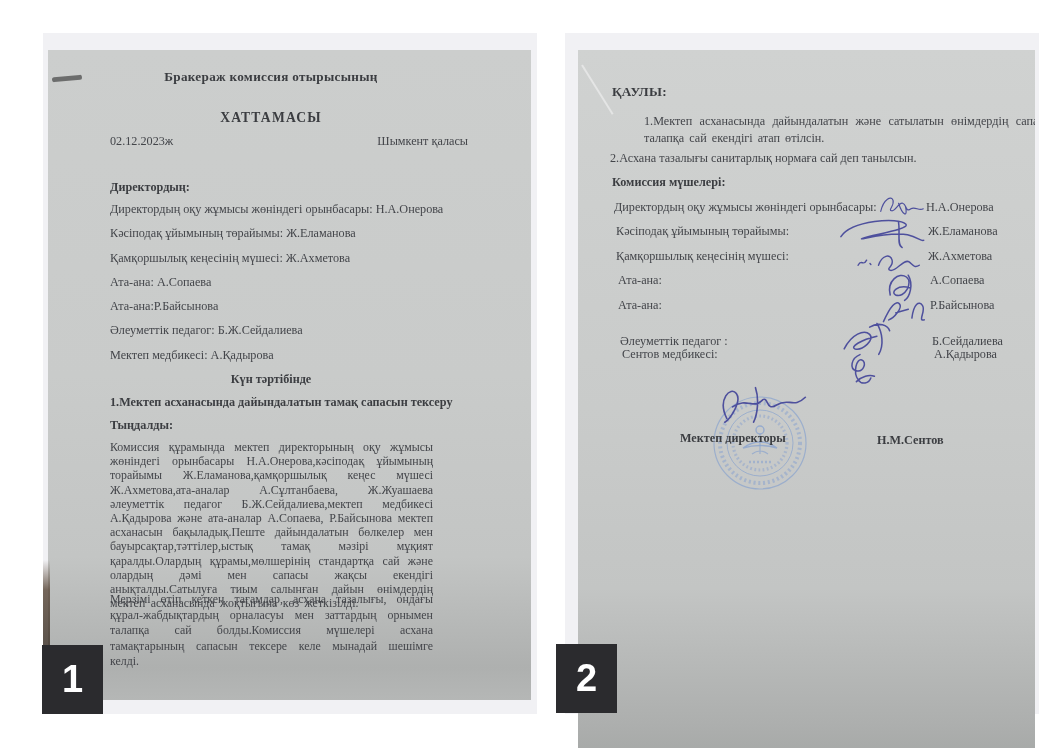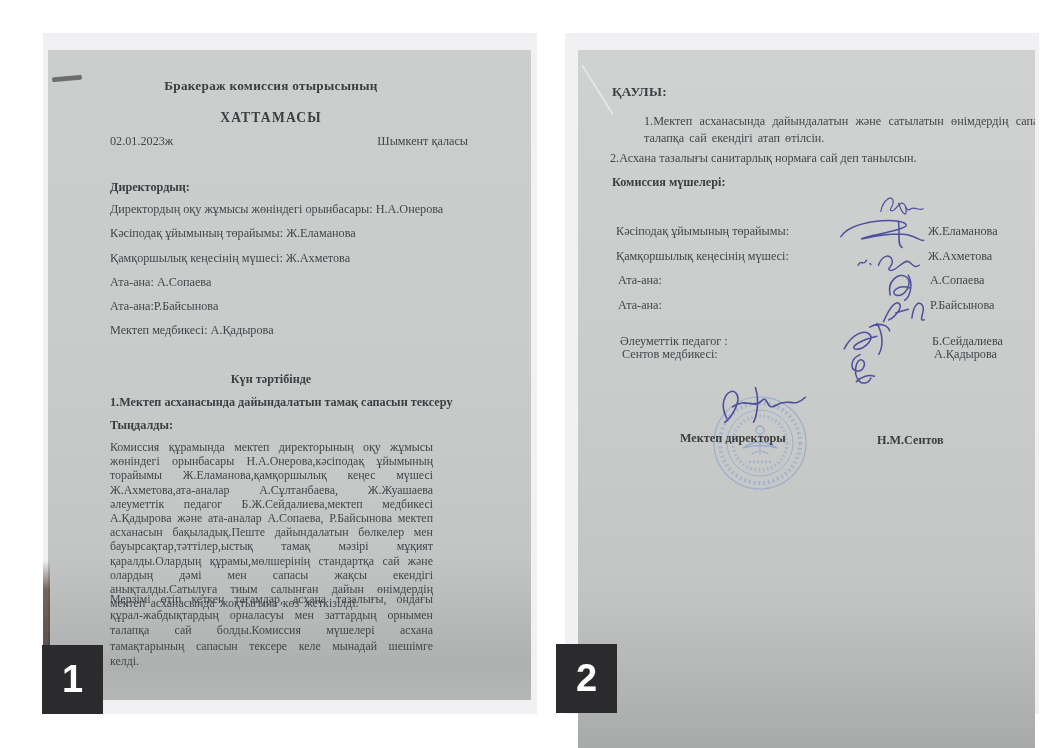--- a/index.html
+++ b/index.html
@@ -45,36 +45,37 @@
 </style>
 </head>
 <body>
 
 <div class="stage">
 
   <div class="card card1">
     <div class="paper paper1">
       <div class="mark-dash"></div>
 
-      <div class="abs bold center t-title" style="left:62px;top:28px;width:322px;">Бракераж комиссия отырысының</div>
+      <div class="abs bold center t-title" style="left:62px;top:19px;width:322px;">Бракераж комиссия отырысының</div>
       <div class="abs bold center t-caps" style="left:62px;top:60px;width:322px;">ХАТТАМАСЫ</div>
 
       <div class="abs daterow t-body" style="left:62px;top:84px;width:358px;">
-        <span>02.01.2023ж</span>
+        <span>02.12.2023ж</span>
         <span>Шымкент қаласы</span>
       </div>
 
       <div class="abs bold t-body" style="left:62px;top:130px;">Директордың:</div>
 
       <ul class="abs list t-body" style="left:62px;top:152px;width:380px;">
         <li>Директордың оқу жұмысы жөніндегі орынбасары: Н.А.Онерова</li>
         <li>Кәсіподақ  ұйымының  төрайымы: Ж.Еламанова</li>
         <li>Қамқоршылық кеңесінің мүшесі: Ж.Ахметова</li>
         <li>Ата-ана: А.Сопаева</li>
         <li>Ата-ана:Р.Байсынова</li>
+        <li>Әлеуметтік педагог: Б.Ж.Сейдалиева</li>
         <li>Мектеп медбикесі: А.Қадырова</li>
       </ul>
 
       <div class="abs bold center t-body" style="left:62px;top:322px;width:322px;">Күн тәртібінде</div>
       <div class="abs bold t-body nowrap" style="left:62px;top:345px;">1.Мектеп асханасында дайындалатын тамақ сапасын тексеру</div>
       <div class="abs bold t-body" style="left:62px;top:368px;">Тыңдалды:</div>
 
       <div class="abs para t-small" style="left:62px;top:390px;width:323px;">  Комиссия құрамында мектеп директорының оқу жұмысы жөніндегі орынбасары Н.А.Онерова,кәсіподақ ұйымының торайымы Ж.Еламанова,қамқоршылық кеңес мүшесі Ж.Ахметова,ата-аналар А.Сұлтанбаева, Ж.Жуашаева әлеуметтік педагог Б.Ж.Сейдалиева,мектеп медбикесі А.Қадырова және ата-аналар А.Сопаева, Р.Байсынова мектеп асханасын бақыладық.Пеште дайындалатын бөлкелер мен бауырсақтар,тәттілер,ыстық тамақ мәзірі мұқият қаралды.Олардың құрамы,мөлшерінің стандартқа сай және олардың дәмі мен сапасы жақсы екендігі анықталды.Сатылуға тиым салынған дайын өнімдердің мектеп асханасында жоқтығына көз жеткізілді.</div>
       <div class="abs para para2line t-small" style="left:62px;top:542px;width:323px;">  Мерзімі өтіп кеткен тағамдар, асхана тазалығы, ондағы құрал-жабдықтардың  орналасуы мен заттардың орнымен талапқа сай болды.Комиссия мүшелері асхана тамақтарының  сапасын тексере келе мынадай шешімге  келді.</div>
     </div>
@@ -86,20 +87,24 @@
 
   <div class="card card2">
     <div class="paper paper2">
       <div class="crease"></div>
 
       <div class="abs bold t-title" style="left:34px;top:34px;">ҚАУЛЫ:</div>
       <div class="abs res t-body" style="left:32px;top:63px;width:408px;margin-left:34px;">1.Мектеп асханасында дайындалатын және сатылатын өнімдердің сапасы талапқа сай екендігі атап өтілсін.</div>
       <div class="abs t-body nowrap" style="left:32px;top:101px;">2.Асхана тазалығы санитарлық нормаға сай деп танылсын.</div>
       <div class="abs bold t-body" style="left:34px;top:125px;">Комиссия мүшелері:</div>
 
+      <div class="abs t-body" style="left:36px;top:150px;width:420px;height:20px;">
+        <span class="sigrow-label">Директордың оқу жұмысы жөніндегі орынбасары:</span>
+        <span class="sigrow-name">Н.А.Онерова</span>
+      </div>
       <div class="abs t-body" style="left:38px;top:174px;width:420px;height:20px;">
         <span class="sigrow-label">Кәсіподақ  ұйымының  төрайымы:</span>
         <span class="sigrow-name">Ж.Еламанова</span>
       </div>
       <div class="abs t-body" style="left:38px;top:199px;width:420px;height:20px;">
         <span class="sigrow-label">Қамқоршылық кеңесінің мүшесі:</span>
         <span class="sigrow-name">Ж.Ахметова</span>
       </div>
       <div class="abs t-body" style="left:40px;top:223px;width:420px;height:20px;">
         <span class="sigrow-label">Ата-ана:</span>

